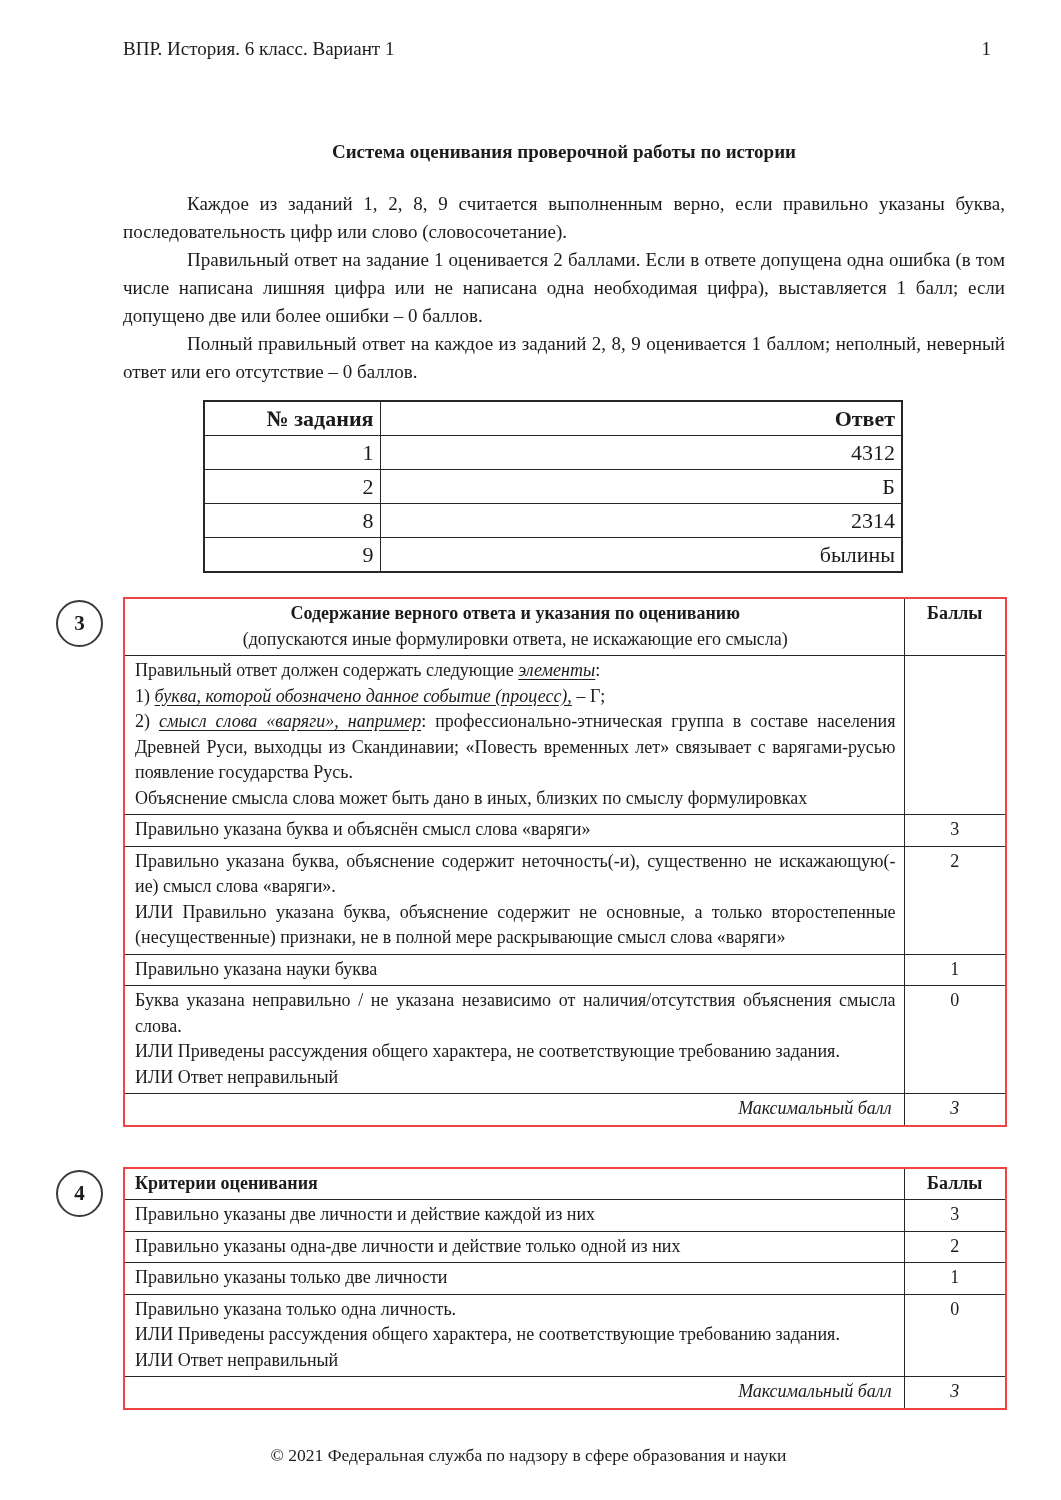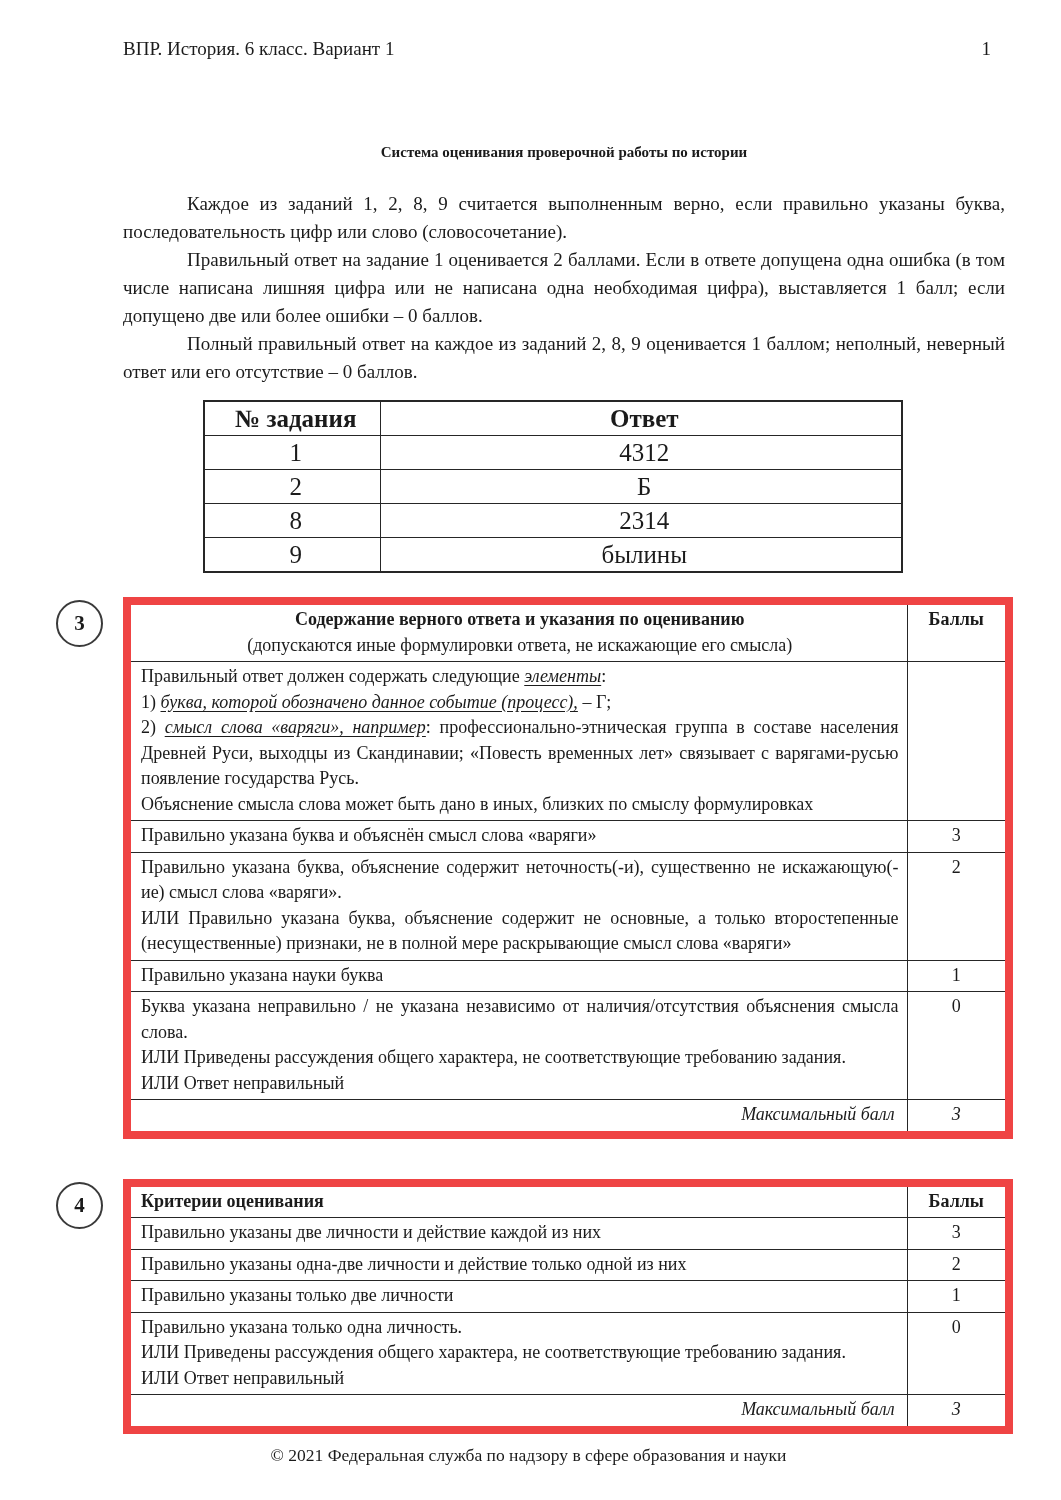--- a/index.html
+++ b/index.html
@@ -20,44 +20,44 @@
   .pageheader {
     display: flex;
     justify-content: space-between;
     font-size: 19px;
     line-height: 22px;
   }
   .pageheader .pgnum { padding-right: 14px; }
   h1.title {
     margin-top: 80px;
     text-align: center;
-    font-size: 15px;
+    font-size: 19px;
     font-weight: bold;
     line-height: 24px;
   }
   .intro { margin-top: 26px; }
   .para {
     font-size: 19px;
     line-height: 28px;
     text-align: justify;
     text-indent: 64px;
   }
   
   table { border-collapse: collapse; }
   table.answers {
     margin: 14px 0 0 80px;
     width: 700px;
     border: 2px solid #262626;
   }
   table.answers th, table.answers td {
     border: 1.5px solid #262626;
-    font-size: 25px;
+    font-size: 22px;
     line-height: 27px;
     padding: 3px 6px 3px 13px;
-    text-align: center;
+    text-align: right;
     vertical-align: middle;
   }
   table.answers col.c1 { width: 176px; }
   
   .task-section { position: relative; }
   .task3-section { margin-top: 24px; }
   .task4-section { margin-top: 40px; }
   .task-badge {
     position: absolute;
     left: -67px;
@@ -67,21 +67,21 @@
     border: 2px solid #3a3a3a;
     border-radius: 50%;
     display: flex;
     align-items: center;
     justify-content: center;
     font-size: 21px;
     font-weight: bold;
   }
   table.criteria {
     width: 882px;
-    border: 8px solid #ef4444;
+    border: 2px solid #ef4444;
     table-layout: fixed;
   }
   table.criteria col.c-main { width: 780px; }
   table.criteria col.c-pts  { width: 102px; }
   table.criteria td {
     border: 1.5px solid #262626;
     font-size: 18px;
     line-height: 25.5px;
     padding: 2px 8px 3px 10px;
     vertical-align: top;

